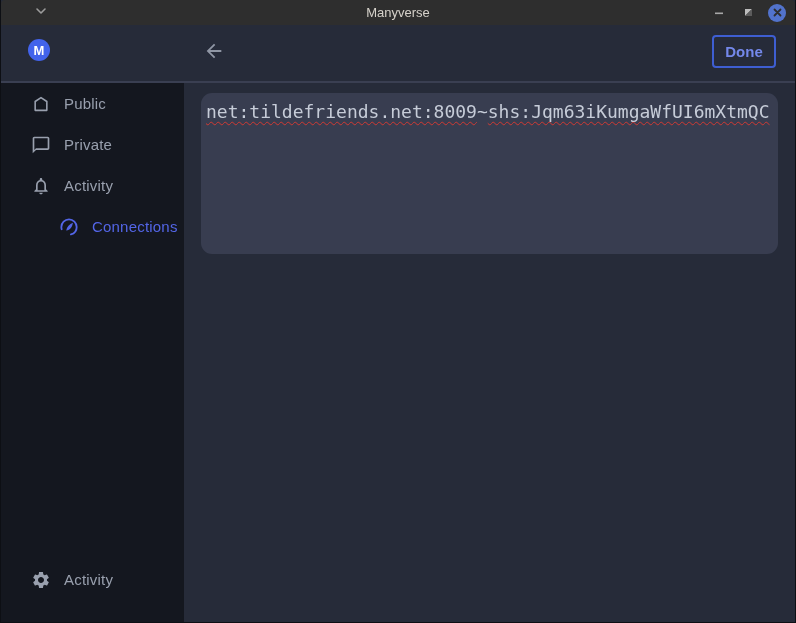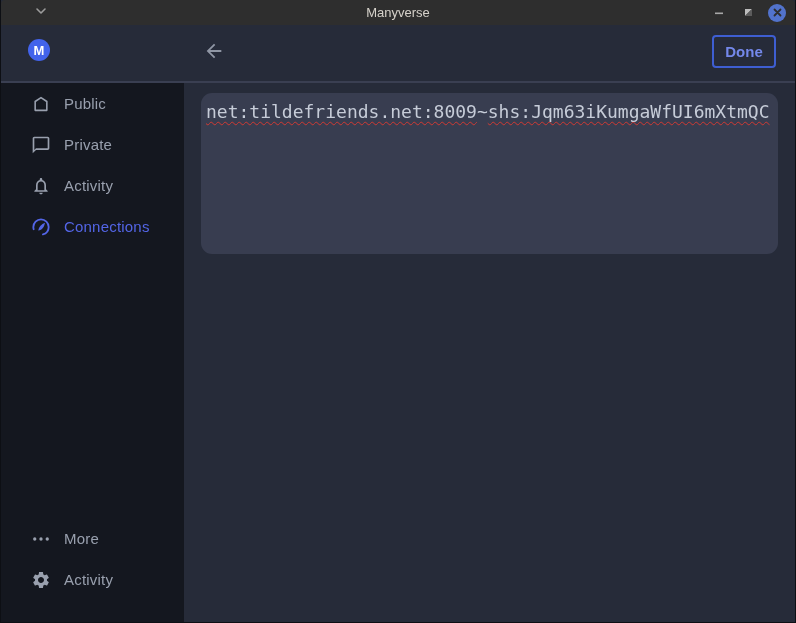--- a/index.html
+++ b/index.html
@@ -81,21 +81,21 @@
   .nav-spacer { flex: 1 1 auto; }
   .nav-item {
     height: 41px;
     display: flex; align-items: center;
     padding-left: 30px; gap: 13px;
     color: var(--inactive_item, #99a0ae);
     font-size: 15px; font-weight: 500;
     letter-spacing: 0.2px;
     cursor: pointer;
   }
-  .nav-item.active { color: var(--active_item, #5365e6); }
+  .nav-item.active { color: var(--active_item, #5365e6); margin-left: 28px; }
   .nav-icon { width: 20px; height: 20px; display: flex; align-items: center; justify-content: center; }
   .nav-icon svg { display: block; }
 
   .main {
     flex: 1 1 auto;
     background: var(--main_bg, #262b39);
     position: relative;
   }
   .invite-panel {
     position: absolute; left: 17px; top: 10px;
@@ -209,30 +209,20 @@
           </svg>
         </span>
         <span>Connections</span>
       </div>
 
       <div class="nav-spacer"></div>
 
       <div class="nav-item">
         <span class="nav-icon">
           <svg width="20" height="20" viewBox="0 0 24 24">
-            <circle cx="4.5" cy="12" r="2" fill="currentColor"></circle>
-            <circle cx="12" cy="12" r="2" fill="currentColor"></circle>
-            <circle cx="19.5" cy="12" r="2" fill="currentColor"></circle>
-          </svg>
-        </span>
-        <span>More</span>
-      </div>
-      <div class="nav-item">
-        <span class="nav-icon">
-          <svg width="20" height="20" viewBox="0 0 24 24">
               <path d="M19.14 12.94c.04-.3.06-.61.06-.94s-.02-.64-.07-.94l2.03-1.58c.18-.14.23-.41.12-.61l-1.92-3.32c-.12-.22-.37-.29-.59-.22l-2.39.96c-.5-.38-1.03-.7-1.62-.94l-.36-2.54c-.04-.24-.24-.41-.48-.41h-3.84c-.24 0-.43.17-.47.41l-.36 2.54c-.59.24-1.13.57-1.62.94l-2.39-.96c-.22-.08-.47 0-.59.22L2.74 8.87c-.12.21-.08.47.12.61l2.03 1.58c-.05.3-.09.63-.09.94s.02.64.07.94l-2.03 1.58c-.18.14-.23.41-.12.61l1.92 3.32c.12.22.37.29.59.22l2.39-.96c.5.38 1.03.7 1.62.94l.36 2.54c.05.24.24.41.48.41h3.84c.24 0 .44-.17.47-.41l.36-2.54c.59-.24 1.13-.56 1.62-.94l2.39.96c.22.08.47 0 .59-.22l1.92-3.32c.12-.22.07-.47-.12-.61l-2.01-1.58zM12 15.6c-1.98 0-3.6-1.62-3.6-3.6s1.62-3.6 3.6-3.6 3.6 1.62 3.6 3.6-1.62 3.6-3.6 3.6z" fill="currentColor"></path>
             </svg>
         </span>
         <span>Activity</span>
       </div>
     </div>
 
     <div class="main">
       <div class="invite-panel">
           <div class="invite-line"><span class="wavy">net:tildefriends.net:8009</span><span>~</span><span class="wavy">shs:Jqm63iKumgaWfUI6mXtmQC</span></div>

